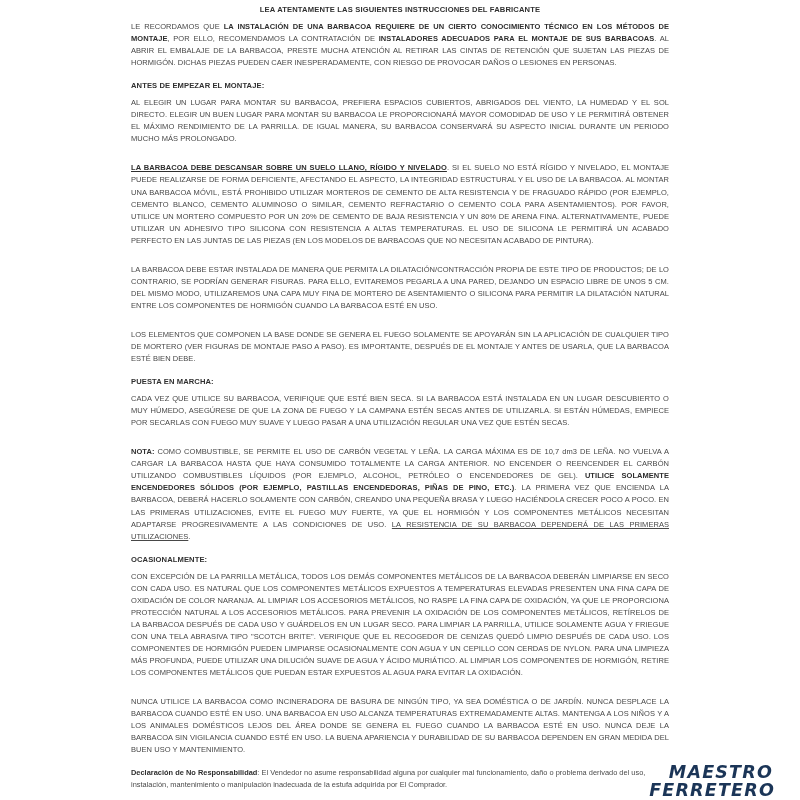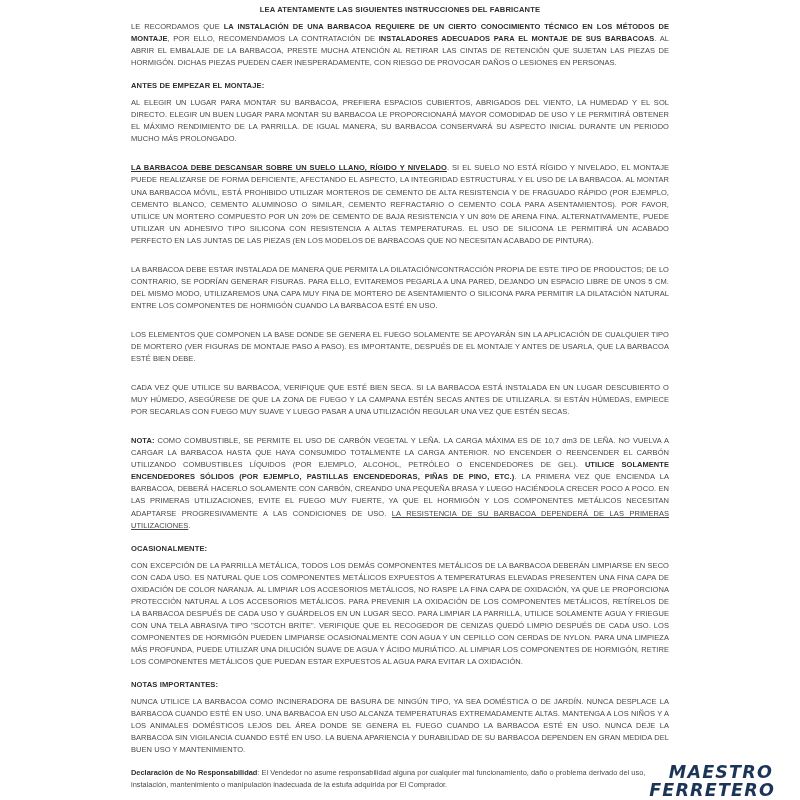--- a/index.html
+++ b/index.html
@@ -111,30 +111,30 @@
     <div class="section-head gap-head">ANTES DE EMPEZAR EL MONTAJE:</div>
 
     <p class="para gap-after-head">AL ELEGIR UN LUGAR PARA MONTAR SU BARBACOA, PREFIERA ESPACIOS CUBIERTOS, ABRIGADOS DEL VIENTO, LA HUMEDAD Y EL SOL DIRECTO. ELEGIR UN BUEN LUGAR PARA MONTAR SU BARBACOA LE PROPORCIONARÁ MAYOR COMODIDAD DE USO Y LE PERMITIRÁ OBTENER EL MÁXIMO RENDIMIENTO DE LA PARRILLA. DE IGUAL MANERA, SU BARBACOA CONSERVARÁ SU ASPECTO INICIAL DURANTE UN PERIODO MUCHO MÁS PROLONGADO.</p>
 
     <p class="para"><span class="bu">LA BARBACOA DEBE DESCANSAR SOBRE UN SUELO LLANO, RÍGIDO Y NIVELADO</span><span>. SI EL SUELO NO ESTÁ RÍGIDO Y NIVELADO, EL MONTAJE PUEDE REALIZARSE DE FORMA DEFICIENTE, AFECTANDO EL ASPECTO, LA INTEGRIDAD ESTRUCTURAL Y EL USO DE LA BARBACOA. AL MONTAR UNA BARBACOA MÓVIL, ESTÁ PROHIBIDO UTILIZAR MORTEROS DE CEMENTO DE ALTA RESISTENCIA Y DE FRAGUADO RÁPIDO (POR EJEMPLO, CEMENTO BLANCO, CEMENTO ALUMINOSO O SIMILAR, CEMENTO REFRACTARIO O CEMENTO COLA PARA ASENTAMIENTOS). POR FAVOR, UTILICE UN MORTERO COMPUESTO POR UN 20% DE CEMENTO DE BAJA RESISTENCIA Y UN 80% DE ARENA FINA. ALTERNATIVAMENTE, PUEDE UTILIZAR UN ADHESIVO TIPO SILICONA CON RESISTENCIA A ALTAS TEMPERATURAS. EL USO DE SILICONA LE PERMITIRÁ UN ACABADO PERFECTO EN LAS JUNTAS DE LAS PIEZAS (EN LOS MODELOS DE BARBACOAS QUE NO NECESITAN ACABADO DE PINTURA).</span></p>
 
     <p class="para">LA BARBACOA DEBE ESTAR INSTALADA DE MANERA QUE PERMITA LA DILATACIÓN/CONTRACCIÓN PROPIA DE ESTE TIPO DE PRODUCTOS; DE LO CONTRARIO, SE PODRÍAN GENERAR FISURAS. PARA ELLO, EVITAREMOS PEGARLA A UNA PARED, DEJANDO UN ESPACIO LIBRE DE UNOS 5 CM. DEL MISMO MODO, UTILIZAREMOS UNA CAPA MUY FINA DE MORTERO DE ASENTAMIENTO O SILICONA PARA PERMITIR LA DILATACIÓN NATURAL ENTRE LOS COMPONENTES DE HORMIGÓN CUANDO LA BARBACOA ESTÉ EN USO.</p>
 
     <p class="para">LOS ELEMENTOS QUE COMPONEN LA BASE DONDE SE GENERA EL FUEGO SOLAMENTE SE APOYARÁN SIN LA APLICACIÓN DE CUALQUIER TIPO DE MORTERO (VER FIGURAS DE MONTAJE PASO A PASO). ES IMPORTANTE, DESPUÉS DE EL MONTAJE Y ANTES DE USARLA, QUE LA BARBACOA ESTÉ BIEN DEBE.</p>
 
+    <div class="section-head gap-head">PUESTA EN MARCHA:</div>
 
     <p class="para gap-after-head">CADA VEZ QUE UTILICE SU BARBACOA, VERIFIQUE QUE ESTÉ BIEN SECA. SI LA BARBACOA ESTÁ INSTALADA EN UN LUGAR DESCUBIERTO O MUY HÚMEDO, ASEGÚRESE DE QUE LA ZONA DE FUEGO Y LA CAMPANA ESTÉN SECAS ANTES DE UTILIZARLA. SI ESTÁN HÚMEDAS, EMPIECE POR SECARLAS CON FUEGO MUY SUAVE Y LUEGO PASAR A UNA UTILIZACIÓN REGULAR UNA VEZ QUE ESTÉN SECAS.</p>
 
     <p class="para"><span class="b">NOTA:</span><span> COMO COMBUSTIBLE, SE PERMITE EL USO DE CARBÓN VEGETAL Y LEÑA. LA CARGA MÁXIMA ES DE 10,7 dm3 DE LEÑA. NO VUELVA A CARGAR LA BARBACOA HASTA QUE HAYA CONSUMIDO TOTALMENTE LA CARGA ANTERIOR. NO ENCENDER O REENCENDER EL CARBÓN UTILIZANDO COMBUSTIBLES LÍQUIDOS (POR EJEMPLO, ALCOHOL, PETRÓLEO O ENCENDEDORES DE GEL). </span><span class="b">UTILICE SOLAMENTE ENCENDEDORES SÓLIDOS (POR EJEMPLO, PASTILLAS ENCENDEDORAS, PIÑAS DE PINO, ETC.)</span><span>. LA PRIMERA VEZ QUE ENCIENDA LA BARBACOA, DEBERÁ HACERLO SOLAMENTE CON CARBÓN, CREANDO UNA PEQUEÑA BRASA Y LUEGO HACIÉNDOLA CRECER POCO A POCO. EN LAS PRIMERAS UTILIZACIONES, EVITE EL FUEGO MUY FUERTE, YA QUE EL HORMIGÓN Y LOS COMPONENTES METÁLICOS NECESITAN ADAPTARSE PROGRESIVAMENTE A LAS CONDICIONES DE USO. </span><span class="u">LA RESISTENCIA DE SU BARBACOA DEPENDERÁ DE LAS PRIMERAS UTILIZACIONES</span><span>.</span></p>
 
     <div class="section-head gap-head">OCASIONALMENTE:</div>
 
     <p class="para gap-after-head">CON EXCEPCIÓN DE LA PARRILLA METÁLICA, TODOS LOS DEMÁS COMPONENTES METÁLICOS DE LA BARBACOA DEBERÁN LIMPIARSE EN SECO CON CADA USO. ES NATURAL QUE LOS COMPONENTES METÁLICOS EXPUESTOS A TEMPERATURAS ELEVADAS PRESENTEN UNA FINA CAPA DE OXIDACIÓN DE COLOR NARANJA. AL LIMPIAR LOS ACCESORIOS METÁLICOS, NO RASPE LA FINA CAPA DE OXIDACIÓN, YA QUE LE PROPORCIONA PROTECCIÓN NATURAL A LOS ACCESORIOS METÁLICOS. PARA PREVENIR LA OXIDACIÓN DE LOS COMPONENTES METÁLICOS, RETÍRELOS DE LA BARBACOA DESPUÉS DE CADA USO Y GUÁRDELOS EN UN LUGAR SECO. PARA LIMPIAR LA PARRILLA, UTILICE SOLAMENTE AGUA Y FRIEGUE CON UNA TELA ABRASIVA TIPO "SCOTCH BRITE". VERIFIQUE QUE EL RECOGEDOR DE CENIZAS QUEDÓ LIMPIO DESPUÉS DE CADA USO. LOS COMPONENTES DE HORMIGÓN PUEDEN LIMPIARSE OCASIONALMENTE CON AGUA Y UN CEPILLO CON CERDAS DE NYLON. PARA UNA LIMPIEZA MÁS PROFUNDA, PUEDE UTILIZAR UNA DILUCIÓN SUAVE DE AGUA Y ÁCIDO MURIÁTICO. AL LIMPIAR LOS COMPONENTES DE HORMIGÓN, RETIRE LOS COMPONENTES METÁLICOS QUE PUEDAN ESTAR EXPUESTOS AL AGUA PARA EVITAR LA OXIDACIÓN.</p>
 
-    <div class="section-head gap-head">NOTAS IMPORTANTES:</div>
 
     <p class="para gap-after-head">NUNCA UTILICE LA BARBACOA COMO INCINERADORA DE BASURA DE NINGÚN TIPO, YA SEA DOMÉSTICA O DE JARDÍN. NUNCA DESPLACE LA BARBACOA CUANDO ESTÉ EN USO. UNA BARBACOA EN USO ALCANZA TEMPERATURAS EXTREMADAMENTE ALTAS. MANTENGA A LOS NIÑOS Y A LOS ANIMALES DOMÉSTICOS LEJOS DEL ÁREA DONDE SE GENERA EL FUEGO CUANDO LA BARBACOA ESTÉ EN USO. NUNCA DEJE LA BARBACOA SIN VIGILANCIA CUANDO ESTÉ EN USO. LA BUENA APARIENCIA Y DURABILIDAD DE SU BARBACOA DEPENDEN EN GRAN MEDIDA DEL BUEN USO Y MANTENIMIENTO.</p>
 
     <p class="disclaimer"><span class="b">Declaración de No Responsabilidad</span><span>: El Vendedor no asume responsabilidad alguna por cualquier mal funcionamiento, daño o problema derivado del uso, instalación, mantenimiento o manipulación inadecuada de la estufa adquirida por El Comprador.</span></p>
 
   </div>
 
   <div class="logo">
     <svg viewBox="0 0 216 38" width="216" height="38" xmlns="http://www.w3.org/2000/svg" aria-hidden="true">
       <g fill="#1b3557">

